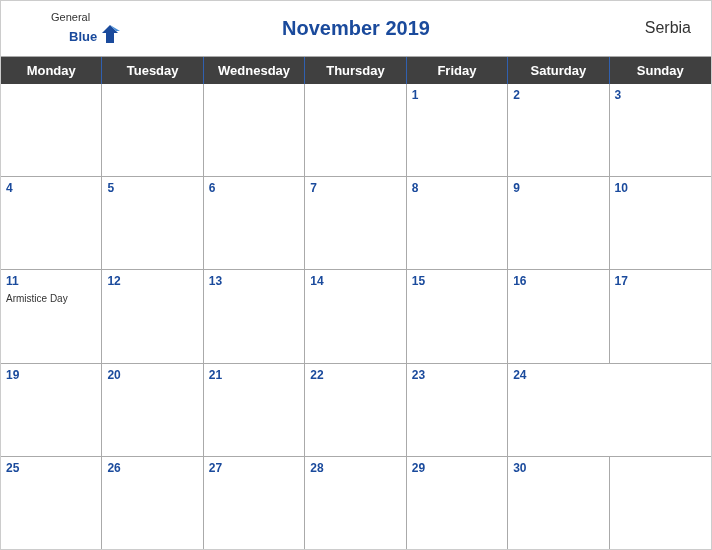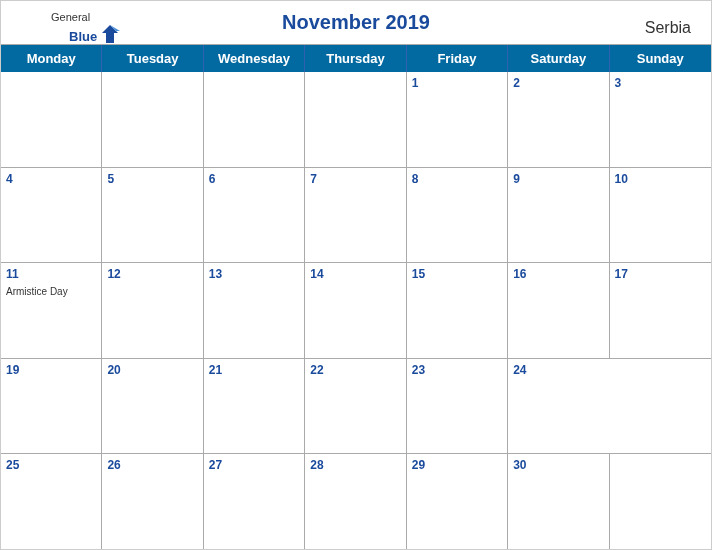--- a/index.html
+++ b/index.html
@@ -15,21 +15,21 @@
       height: 550px;
       background: #fff;
       border: 1px solid #ccc;
       display: flex;
       flex-direction: column;
     }
     .calendar-header {
       display: flex;
       align-items: center;
       justify-content: center;
-      padding: 10px 20px;
+      padding: 16px 20px;
       position: relative;
     }
     .logo-area {
       position: absolute;
       left: 20px;
       top: 10px;
       display: flex;
       flex-direction: column;
       align-items: center;
     }
@@ -58,21 +58,21 @@
     }
     .calendar-grid {
       flex: 1;
       display: flex;
       flex-direction: column;
       border-top: 1px solid #aaa;
     }
     .day-headers {
       display: grid;
       grid-template-columns: repeat(7, 1fr);
-      background: #0369a1;
+      background: #404040;
     }
     .day-header {
       color: #fff;
       text-align: center;
       padding: 6px 0;
       font-size: 13px;
       font-weight: bold;
       border-right: 1px solid #3060b0;
     }
     .day-header:last-child { border-right: none; }

